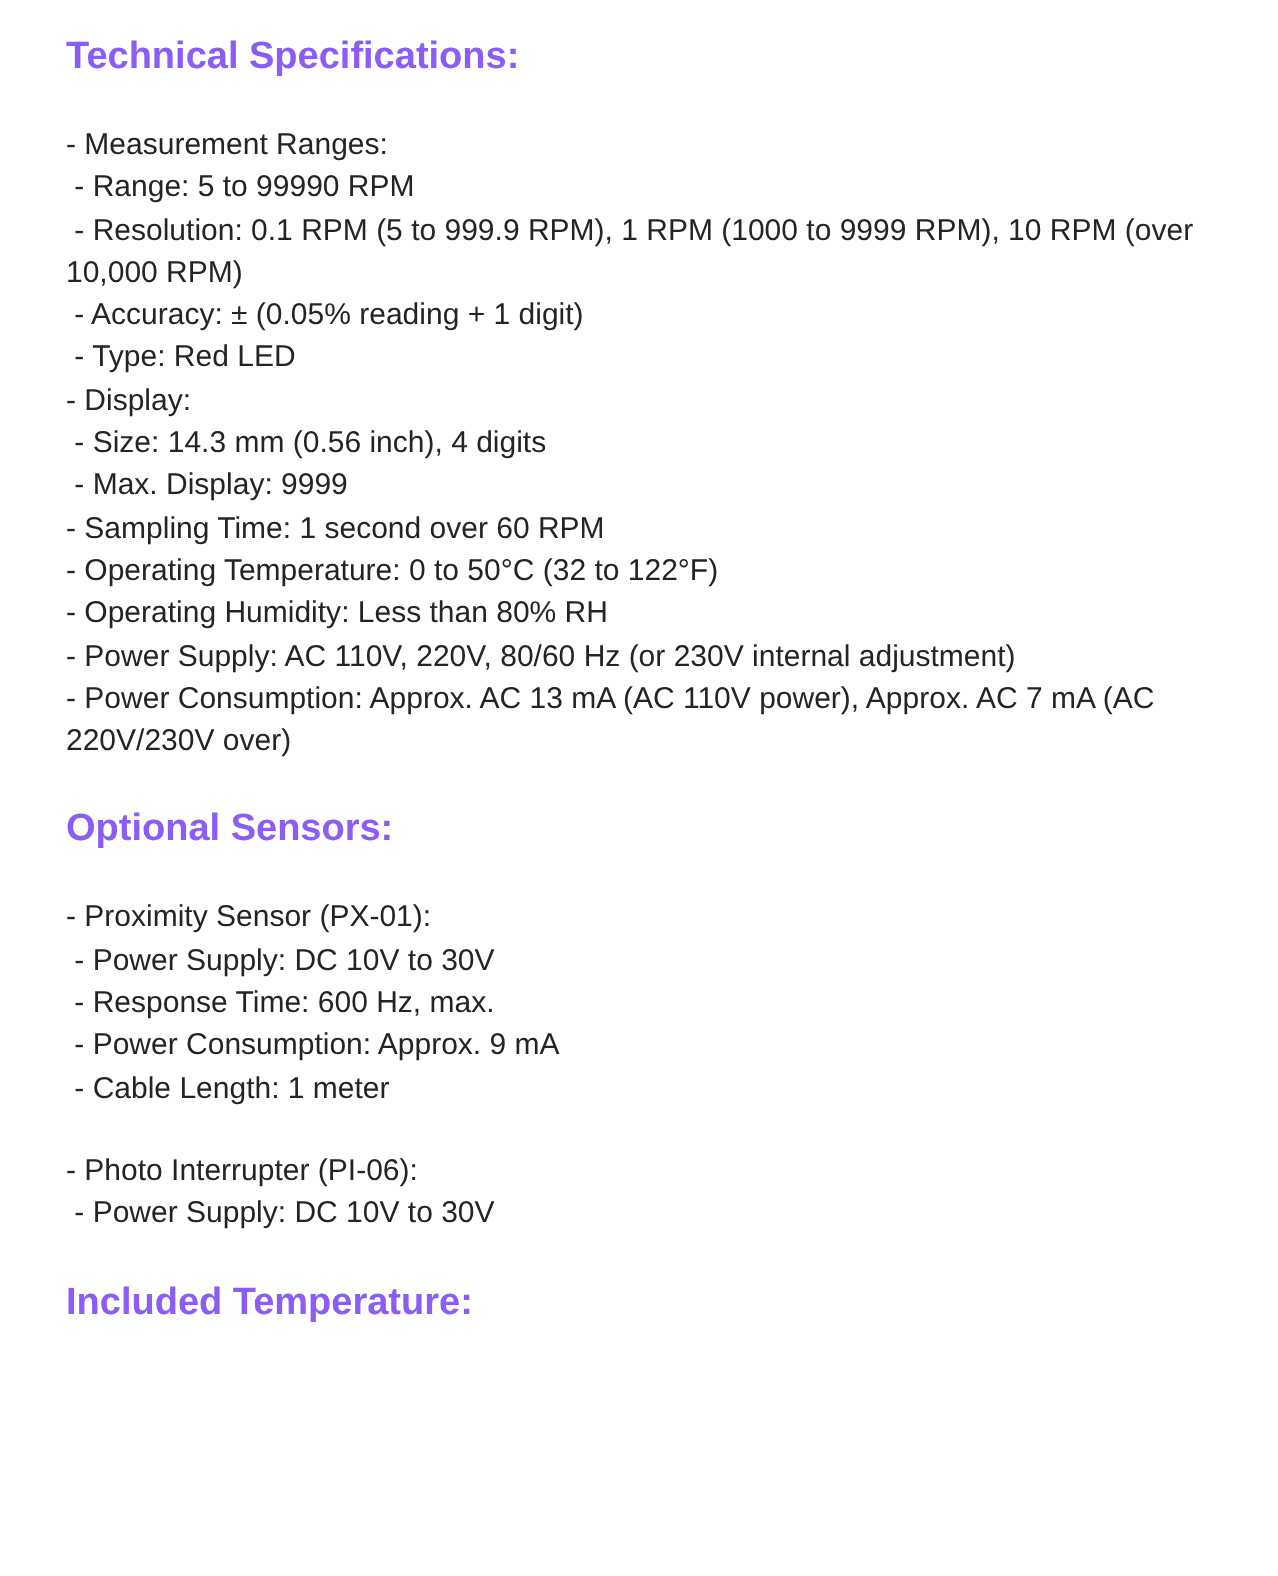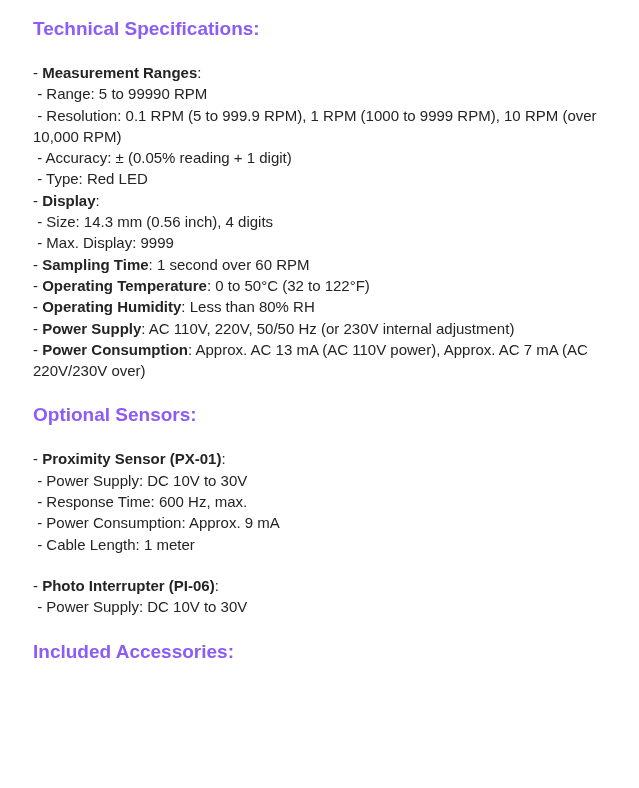--- a/index.html
+++ b/index.html
@@ -29,56 +29,56 @@
     margin: 0 0 20px 0;
     font-size: 15px;
     line-height: 21.3px;
     font-weight: 400;
   }
   .spec-line {
     display: block;
     white-space: pre-wrap; 
   }
   .seg { white-space: pre-wrap; }
-  .seg.bold { font-weight: 700; }
+  .seg.bold { font-weight: 400; }
 </style>
 </head>
 <body>
 
 <main class="doc" id="doc">
     <section class="spec-section">
       <h2 class="section-heading">Technical Specifications:</h2>
       <p class="spec-paragraph">
         <span class="spec-line"><span class="seg">- </span><span class="seg bold">Measurement Ranges</span><span class="seg">:</span></span>
         <span class="spec-line"><span class="seg"> - Range: 5 to 99990 RPM</span></span>
         <span class="spec-line"><span class="seg"> - Resolution: 0.1 RPM (5 to 999.9 RPM), 1 RPM (1000 to 9999 RPM), 10 RPM (over</span></span>
         <span class="spec-line"><span class="seg">10,000 RPM)</span></span>
         <span class="spec-line"><span class="seg"> - Accuracy: ± (0.05% reading + 1 digit)</span></span>
         <span class="spec-line"><span class="seg"> - Type: Red LED</span></span>
         <span class="spec-line"><span class="seg">- </span><span class="seg bold">Display</span><span class="seg">:</span></span>
         <span class="spec-line"><span class="seg"> - Size: 14.3 mm (0.56 inch), 4 digits</span></span>
         <span class="spec-line"><span class="seg"> - Max. Display: 9999</span></span>
         <span class="spec-line"><span class="seg">- </span><span class="seg bold">Sampling Time</span><span class="seg">: 1 second over 60 RPM</span></span>
         <span class="spec-line"><span class="seg">- </span><span class="seg bold">Operating Temperature</span><span class="seg">: 0 to 50°C (32 to 122°F)</span></span>
         <span class="spec-line"><span class="seg">- </span><span class="seg bold">Operating Humidity</span><span class="seg">: Less than 80% RH</span></span>
-        <span class="spec-line"><span class="seg">- </span><span class="seg bold">Power Supply</span><span class="seg">: AC 110V, 220V, 50/50 Hz (or 230V internal adjustment)</span></span>
+        <span class="spec-line"><span class="seg">- </span><span class="seg bold">Power Supply</span><span class="seg">: AC 110V, 220V, 80/60 Hz (or 230V internal adjustment)</span></span>
         <span class="spec-line"><span class="seg">- </span><span class="seg bold">Power Consumption</span><span class="seg">: Approx. AC 13 mA (AC 110V power), Approx. AC 7 mA (AC</span></span>
         <span class="spec-line"><span class="seg">220V/230V over)</span></span>
       </p>
     </section>
     <section class="spec-section">
       <h2 class="section-heading">Optional Sensors:</h2>
       <p class="spec-paragraph">
         <span class="spec-line"><span class="seg">- </span><span class="seg bold">Proximity Sensor (PX-01)</span><span class="seg">:</span></span>
         <span class="spec-line"><span class="seg"> - Power Supply: DC 10V to 30V</span></span>
         <span class="spec-line"><span class="seg"> - Response Time: 600 Hz, max.</span></span>
         <span class="spec-line"><span class="seg"> - Power Consumption: Approx. 9 mA</span></span>
         <span class="spec-line"><span class="seg"> - Cable Length: 1 meter</span></span>
       </p>
       <p class="spec-paragraph">
         <span class="spec-line"><span class="seg">- </span><span class="seg bold">Photo Interrupter (PI-06)</span><span class="seg">:</span></span>
         <span class="spec-line"><span class="seg"> - Power Supply: DC 10V to 30V</span></span>
       </p>
     </section>
     <section class="spec-section">
-      <h2 class="section-heading">Included Accessories:</h2>
+      <h2 class="section-heading">Included Temperature:</h2>
     </section>
   </main>
 
 </body></html>

